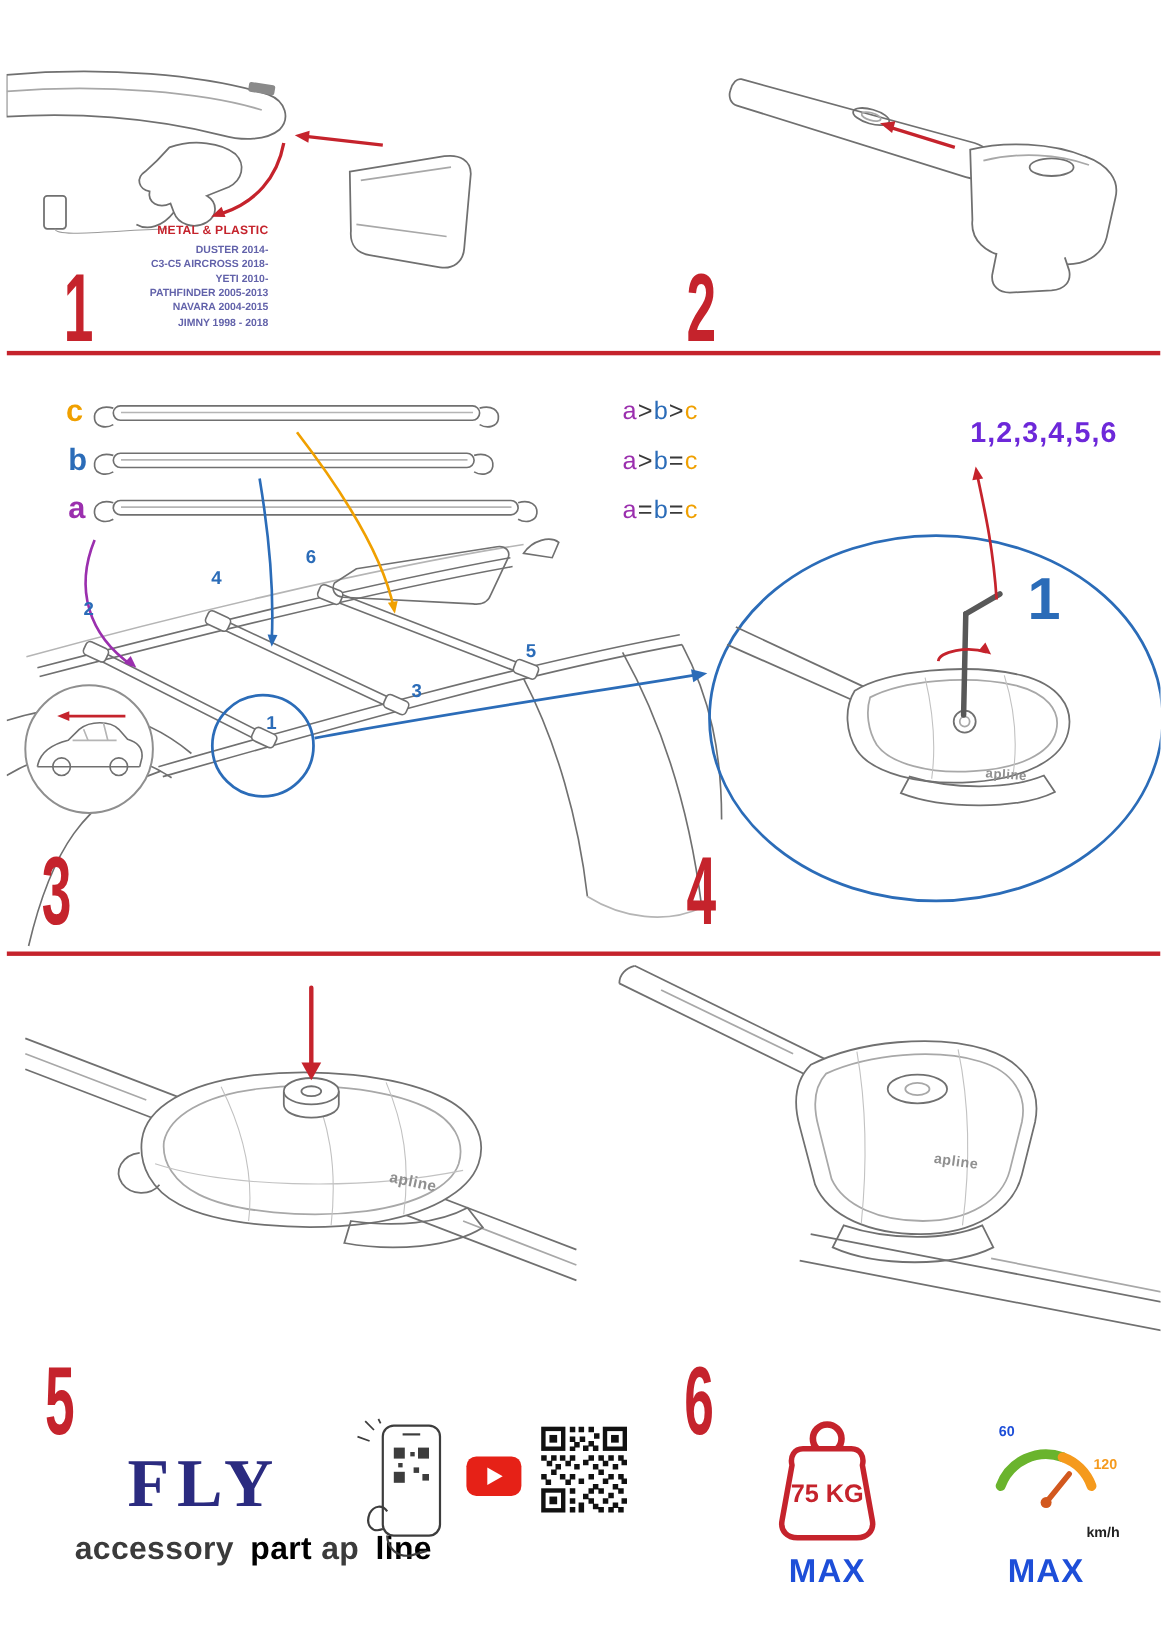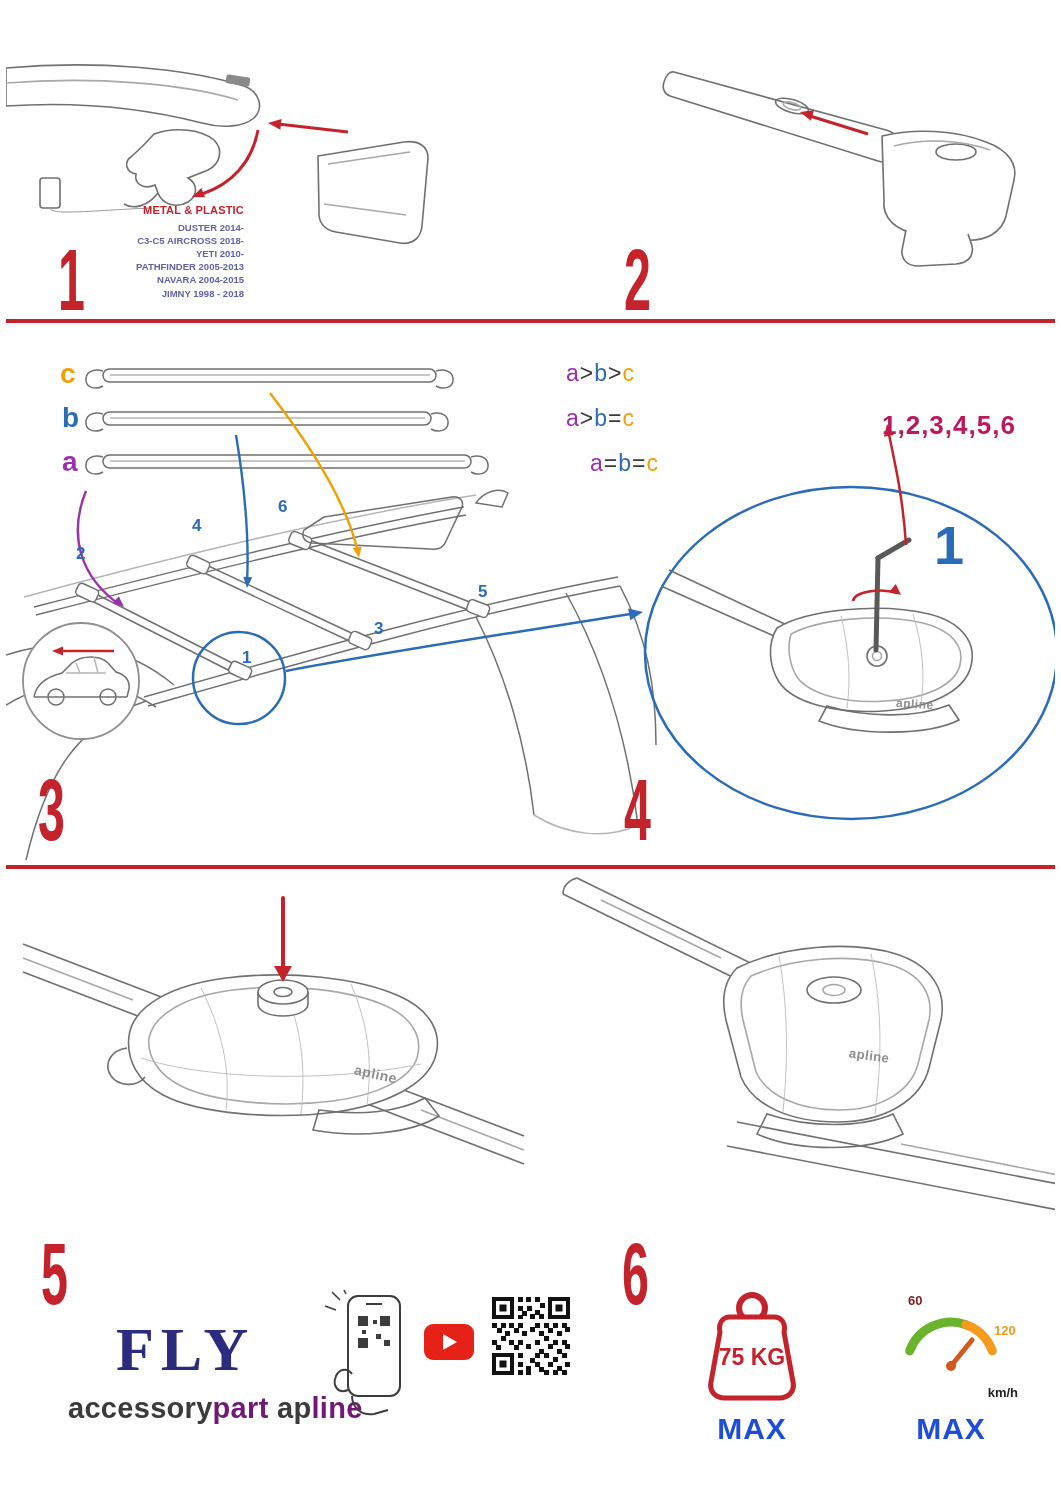--- a/index.html
+++ b/index.html
@@ -16,35 +16,35 @@
               font-weight:700; font-size:11px; letter-spacing:0.2px; }
   .vehicles { position:absolute; left:100px; width:138px; text-align:right; color:#6262aa;
               font-size:9.5px; font-weight:700; line-height:1.38; }
   .vehicles span { display:block; }
 
   .bar-label { position:absolute; font-size:28px; font-weight:700; line-height:1; }
   .lg { position:absolute; font-size:23px; font-weight:400; letter-spacing:1px; line-height:1; }
   .c-a { color:#9b2fae; } .c-b { color:#2b6cb8; } .c-c { color:#f0a000; } .c-op { color:#3a3a3a; }
 
   .pos-num { position:absolute; color:#2b6cb8; font-weight:700; font-size:17px; line-height:1; }
-  .seq { position:absolute; color:#be185d; font-weight:700; font-size:26px; letter-spacing:1px; line-height:1;margin-top:32px; }
+  .seq { position:absolute; color:#6d28d9; font-weight:700; font-size:26px; letter-spacing:1px; line-height:1; }
   .callout-1 { position:absolute; color:#2b6cb8; font-weight:700; font-size:54px; line-height:1; }
   .brand-emboss { position:absolute; color:#8f8f8f; font-size:13px; font-weight:700;
                   letter-spacing:0.5px; display:inline-block; }
 
   .fly { position:absolute; font-family:"Liberation Serif", serif; font-weight:700; font-size:62px;
          color:#2b2b80; letter-spacing:7px; line-height:1; }
   .brandline { position:absolute; font-size:29px; font-weight:700; color:#3b3b3b; letter-spacing:0.3px; line-height:1; }
-  .red { color:#701a75; }
+  .red { color:#000000;margin-left:15px; }
 
   .kg { position:absolute; left:684px; width:124px; text-align:center; color:#c5232c;
         font-weight:700; font-size:23px; line-height:1; }
   .maxlabel { position:absolute; font-weight:700; font-size:30px; color:#1d4ed8; letter-spacing:1px;
               text-align:center; line-height:1; }
-  .sp-low  { position:absolute; color:#7f1d1d; font-weight:700; font-size:13px; line-height:1; }
+  .sp-low  { position:absolute; color:#1d4ed8; font-weight:700; font-size:13px; line-height:1; }
   .sp-high { position:absolute; color:#f59a1d; font-weight:700; font-size:13px; line-height:1; }
   .sp-unit { position:absolute; left:878px; width:134px; text-align:right; color:#222222;
              font-weight:700; font-size:13px; line-height:1; }
 </style>
 </head>
 <body>
 
 <div id="page">
 
   <svg style="left:0;top:38px" width="440" height="270" viewBox="0 0 440 270">
@@ -167,21 +167,21 @@
       <polygon points="0,0 11,-4.5 11,4.5" transform="translate(46,306)" fill="#c5232c"></polygon>
     </g>
   </svg>
 
   <div class="bar-label c-c" style="left:54px;top:360px">c</div>
   <div class="bar-label c-b" style="left:56px;top:404px">b</div>
   <div class="bar-label c-a" style="left:56px;top:448px">a</div>
 
   <div class="lg" style="left:560px;top:362px"><span class="c-a">a</span><span class="c-op">&gt;</span><span class="c-b">b</span><span class="c-op">&gt;</span><span class="c-c">c</span></div>
   <div class="lg" style="left:560px;top:407px"><span class="c-a">a</span><span class="c-op">&gt;</span><span class="c-b">b</span><span class="c-op">=</span><span class="c-c">c</span></div>
-  <div class="lg" style="left:584px;top:452px"><span class="c-a">a</span><span class="c-op">=</span><span class="c-b">b</span><span class="c-op">=</span><span class="c-c">c</span></div>
+  <div class="lg" style="left:560px;top:452px"><span class="c-a">a</span><span class="c-op">=</span><span class="c-b">b</span><span class="c-op">=</span><span class="c-c">c</span></div>
 
   <div class="pos-num" style="left:70px;top:545px">2</div>
   <div class="pos-num" style="left:186px;top:517px">4</div>
   <div class="pos-num" style="left:272px;top:498px">6</div>
   <div class="pos-num" style="left:368px;top:620px">3</div>
   <div class="pos-num" style="left:472px;top:583px">5</div>
   <div class="pos-num" style="left:236px;top:649px">1</div>
   <div class="step-num" style="left:32px;top:766px">3</div>
 
   <svg style="left:625px;top:388px" width="436" height="466" viewBox="0 0 436 466">

